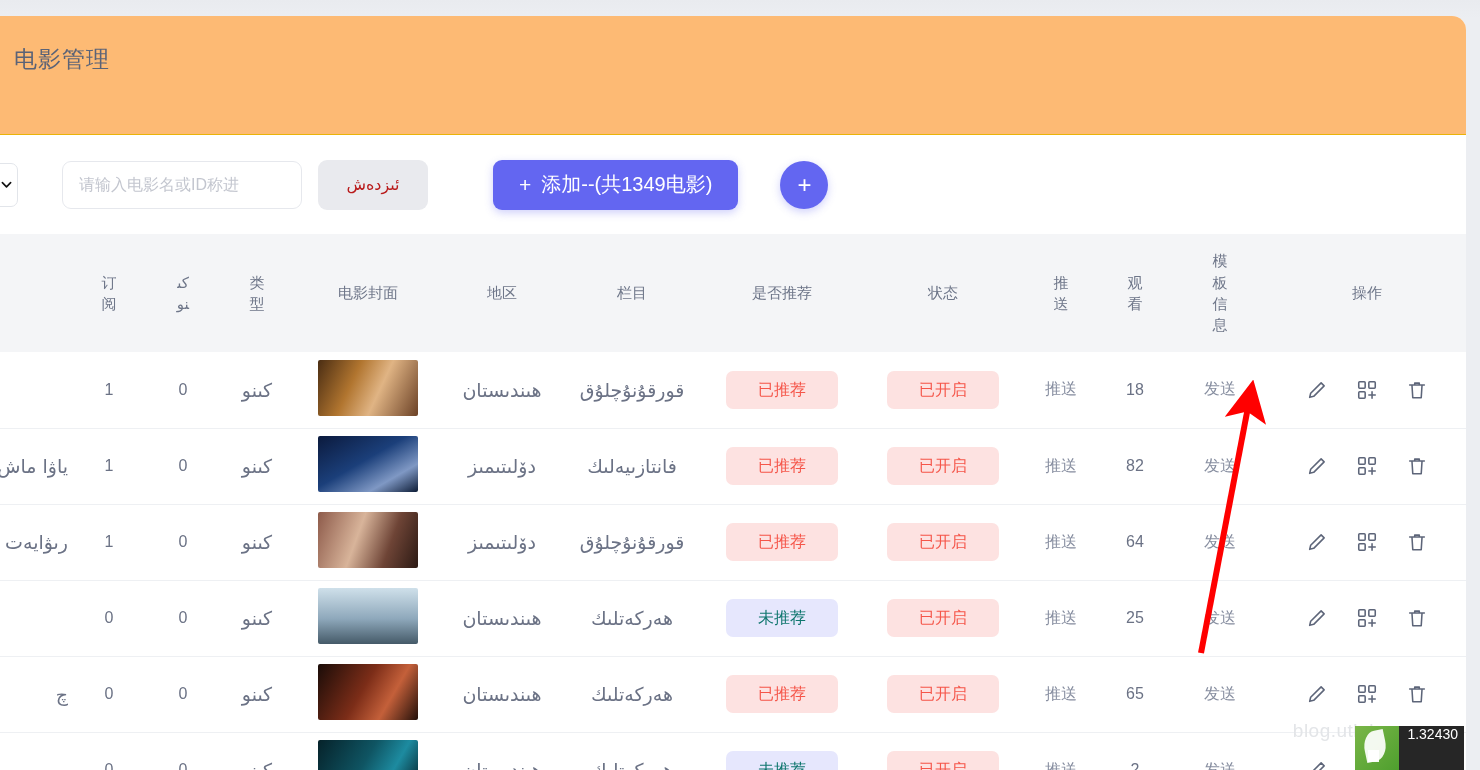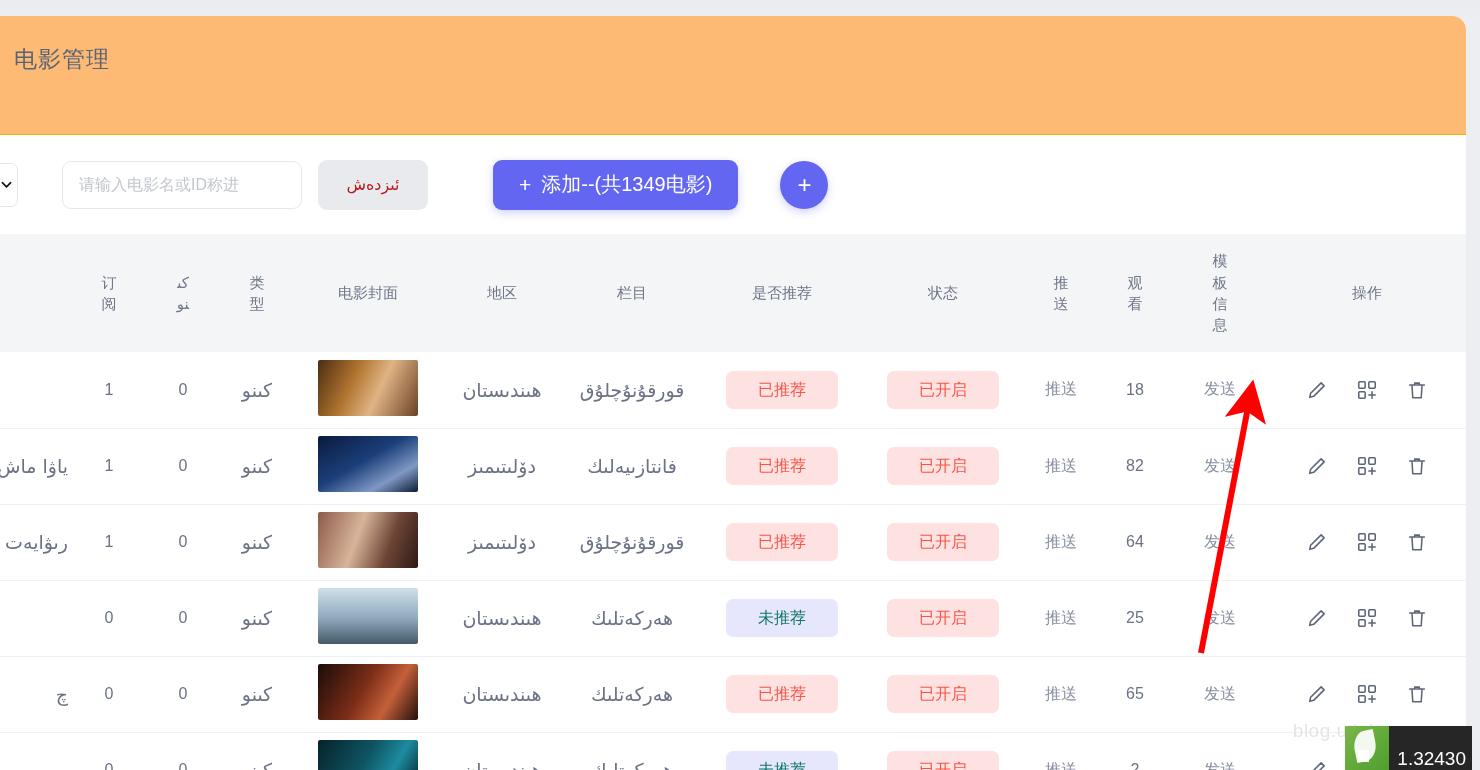--- a/index.html
+++ b/index.html
@@ -175,23 +175,23 @@
     position: absolute; inset: 0; pointer-events: none;
   }
 
   
   .watermark {
     position: absolute; right: 74px; bottom: 28px;
     font-size: 19px; color: #e3e5e8; letter-spacing: .5px;
     pointer-events: none;
   }
   .corner-badge {
-    position: absolute; right: 8px; bottom: 0;
-    height: 44px; display: flex; align-items: flex-end;
-    background: #262626; color: #fff; font-size: 19px;
+    position: absolute; right: 16px; bottom: 0;
+    height: 44px; display: flex; align-items: flex-start;
+    background: #262626; color: #fff; font-size: 14px;
     padding-right: 6px;
   }
   .corner-badge .logo {
     width: 44px; height: 44px; flex: none;
     background: linear-gradient(135deg,#7ab648 0%,#4e9f2e 100%);
     position: relative;
   }
   .corner-badge .logo::before {
     content: ""; position: absolute; left: 9px; top: 5px;
     width: 22px; height: 30px;

